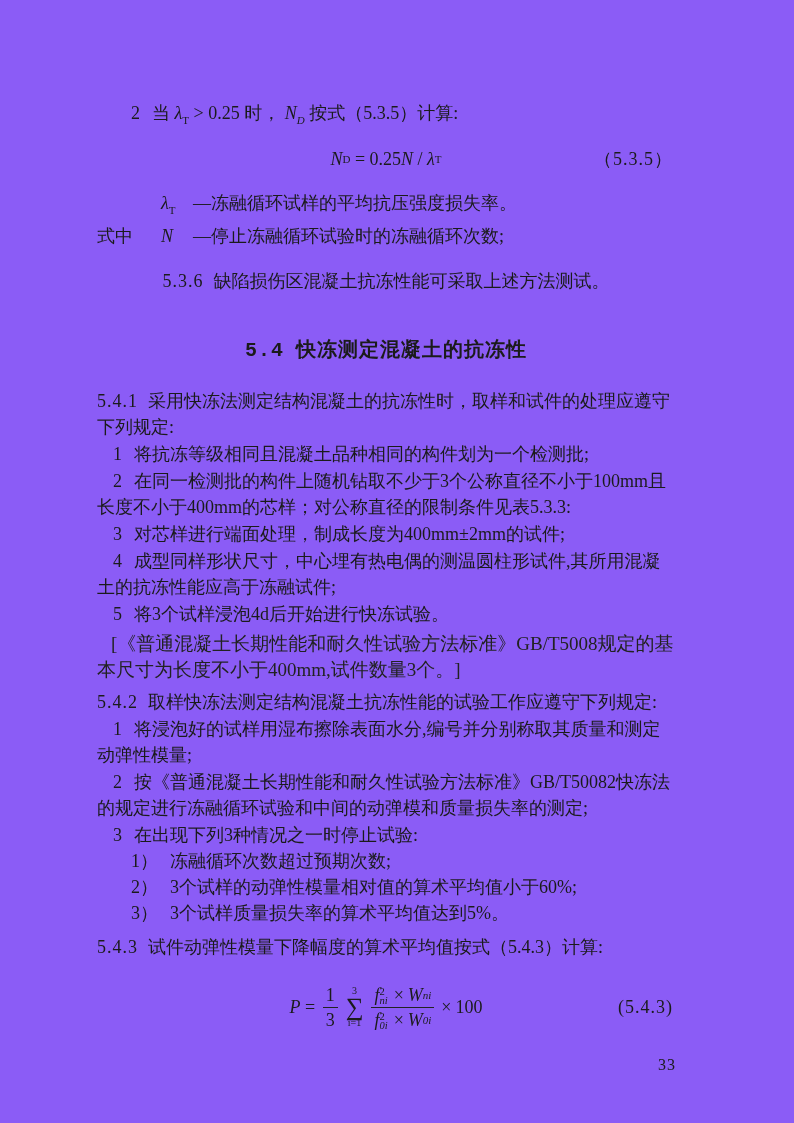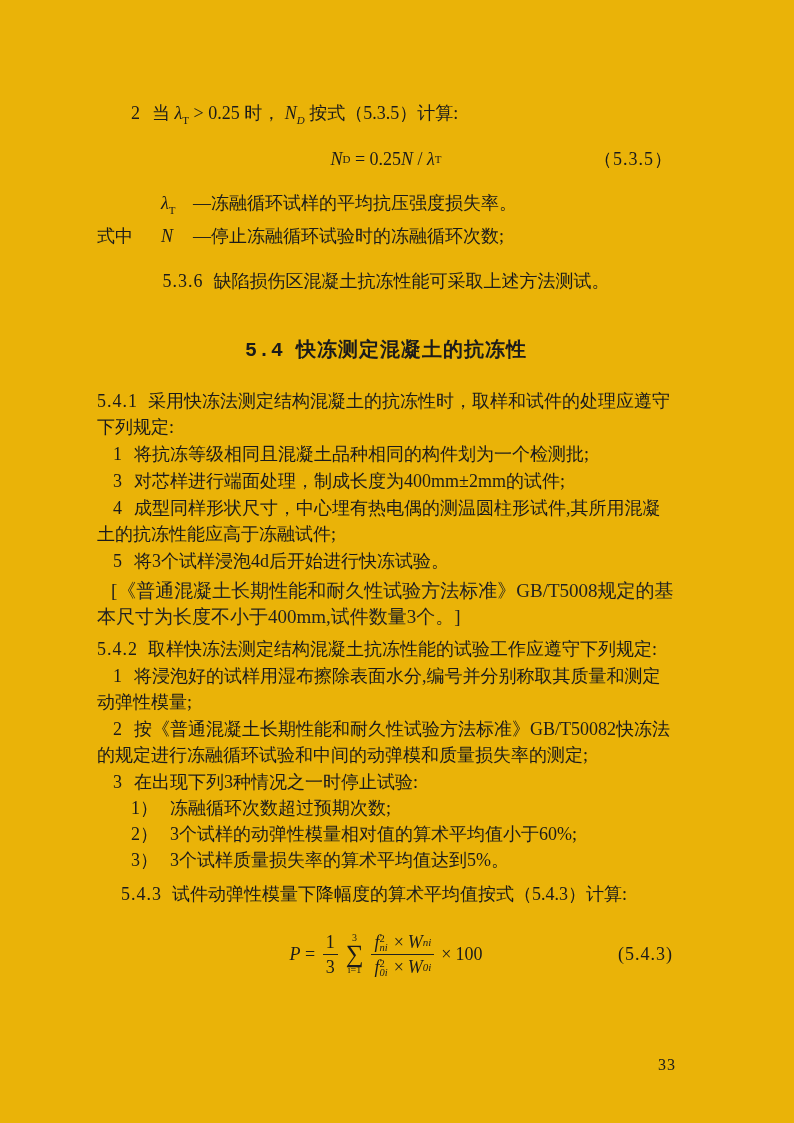--- a/index.html
+++ b/index.html
@@ -1,39 +1,39 @@
 <!DOCTYPE html>
 <html><head>
 <meta charset="utf-8">
 <style>
   html,body { margin:0; padding:0; background:#ffffff; }
   .page {
     position:relative;
     width:794px; height:1123px;
-    background:#eab308;
+    background:#8b5cf6;
     font-family:"Liberation Serif", serif;
     color:#1b1b1b;
     overflow:hidden;
   }
   .content {
     position:absolute; left:97px; top:100px; width:578px;
     font-size:18px; line-height:26px;
   }
   p { margin:0; }
 
   .item        { text-indent:16px; margin-top:1px; }
   .item-first  { text-indent:34px; }
   .subitem     { text-indent:34px; }
   .inum        { margin-right:12px; }
   .clause      { margin-top:0; }
   .cnum        { margin-right:10px; letter-spacing:1px; }
   .c536        { margin-top:18px;text-align:center; }
   .c541        { margin-top:22px; }
   .c542        { margin-top:6px; }
-  .c543        { margin-top:8px;margin-left:24px; }
+  .c543        { margin-top:8px; }
 
   .heading {
     margin:44px 0 24px 0;
     font-size:20px; font-weight:bold; text-align:center;
     letter-spacing:1px;
     font-family:Liberation Mono, monospace;
   }
   .heading .hnum { margin-right:12px; }
 
   .note {
@@ -97,20 +97,21 @@
       <p class="where-row"><span class="where-label">式中</span><span class="where-sym"><span class="var">N</span><sub class="sb"></sub></span><span>—停止冻融循环试验时的冻融循环次数;</span></p>
     </div>
 
     <p class="clause c536"><span class="cnum">5.3.6</span><span>缺陷损伤区混凝土抗冻性能可采取上述方法测试。</span></p>
 
     <h2 class="heading"><span class="hnum">5.4</span><span>快冻测定混凝土的抗冻性</span></h2>
 
     <p class="clause c541"><span class="cnum">5.4.1</span><span>采用快冻法测定结构混凝土的抗冻性时，取样和试件的处理应遵守下列规定:</span></p>
 
     <p class="item"><span class="inum">1</span><span>将抗冻等级相同且混凝土品种相同的构件划为一个检测批;</span></p>
+    <p class="item"><span class="inum">2</span><span>在同一检测批的构件上随机钻取不少于3个公称直径不小于100mm且长度不小于400mm的芯样；对公称直径的限制条件见表5.3.3:</span></p>
     <p class="item"><span class="inum">3</span><span>对芯样进行端面处理，制成长度为400mm±2mm的试件;</span></p>
     <p class="item"><span class="inum">4</span><span>成型同样形状尺寸，中心埋有热电偶的测温圆柱形试件,其所用混凝土的抗冻性能应高于冻融试件;</span></p>
     <p class="item"><span class="inum">5</span><span>将3个试样浸泡4d后开始进行快冻试验。</span></p>
 
     <p class="note">[《普通混凝土长期性能和耐久性试验方法标准》GB/T5008规定的基本尺寸为长度不小于400mm,试件数量3个。]</p>
 
     <p class="clause c542"><span class="cnum">5.4.2</span><span>取样快冻法测定结构混凝土抗冻性能的试验工作应遵守下列规定:</span></p>
 
     <p class="item"><span class="inum">1</span><span>将浸泡好的试样用湿布擦除表面水分,编号并分别称取其质量和测定动弹性模量;</span></p>
     <p class="item"><span class="inum">2</span><span>按《普通混凝土长期性能和耐久性试验方法标准》GB/T50082快冻法的规定进行冻融循环试验和中间的动弹模和质量损失率的测定;</span></p>

